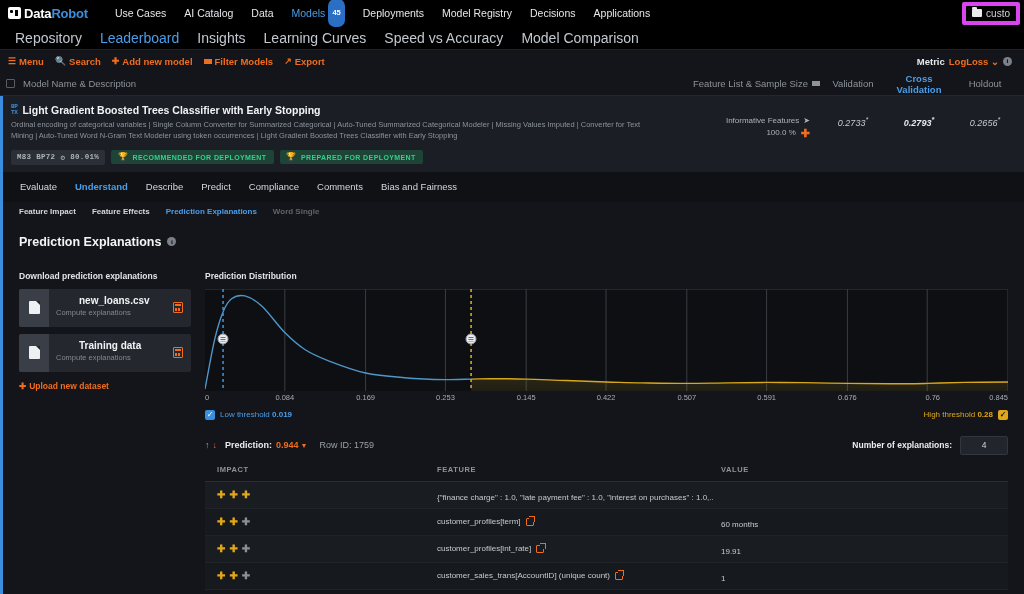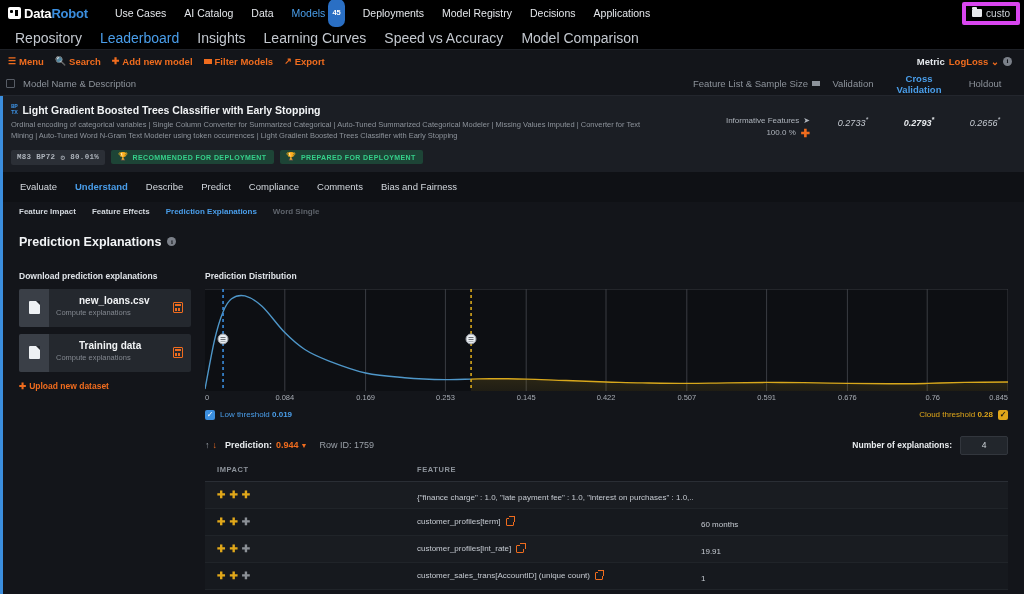--- a/index.html
+++ b/index.html
@@ -223,21 +223,21 @@
   .nexp-box {
     width: 48px; height: 19px; background: #22262c; border: 1px solid #32363d;
     border-radius: 2px; display: flex; align-items: center; justify-content: center;
     font-size: 8.5px; color: #cfd4da;
   }
 
   
   .exp-table { margin-top: 10px; }
   .et-head { display: flex; border-bottom: 1px solid #2a2e35; padding: 0 0 7px 12px; }
   .et-head div { font-size: 7.5px; font-weight: bold; color: #8d939b; letter-spacing: 0.6px; }
-  .c-impact { width: 200px; flex: none; }
+  .c-impact { width: 220px; flex: none; }
   .c-feature { width: 284px; flex: none; }
   .c-value { flex: 1; min-width: 0; }
   .et-row {
     display: flex; align-items: center; height: 27px; padding-left: 12px;
     border-bottom: 1px solid #202429;
   }
   .et-row:nth-child(odd) { background: #191c21; }
   .et-row:nth-child(even) { background: #16191e; }
   .imp { display: flex; gap: 4px; }
   .imp i {
@@ -503,21 +503,21 @@
       <div class="thresh-row">
         <div class="th-left">
           <span class="cb-blue">✓</span>
           <span class="th-text-blue">
             <span>Low threshold</span>
             <b>0.019</b>
           </span>
         </div>
         <div class="th-right">
           <span class="th-text-yellow">
-            <span>Cloud threshold</span>
+            <span>High threshold</span>
             <b>0.28</b>
           </span>
           <span class="cb-yellow">✓</span>
         </div>
       </div>
 
       <div class="pred-row">
         <div class="arrows">
           <span class="arr-up">↑</span>
           <span class="arr-dn">↓</span>
@@ -528,20 +528,21 @@
         <div class="nexp">
           <span class="nexp-lbl">Number of explanations:</span>
           <span class="nexp-box">4</span>
         </div>
       </div>
 
       <div class="exp-table">
         <div class="et-head">
           <div class="c-impact">IMPACT</div>
           <div class="c-feature">FEATURE</div>
+          <div class="c-value">VALUE</div>
         </div>
         <div id="table-body">
             <div class="et-row">
       <div class="c-impact">
                 <span class="imp">
                   <i class="on">✚</i>
                   <i class="on">✚</i>
                   <i class="on">✚</i>
                 </span>
               </div>

